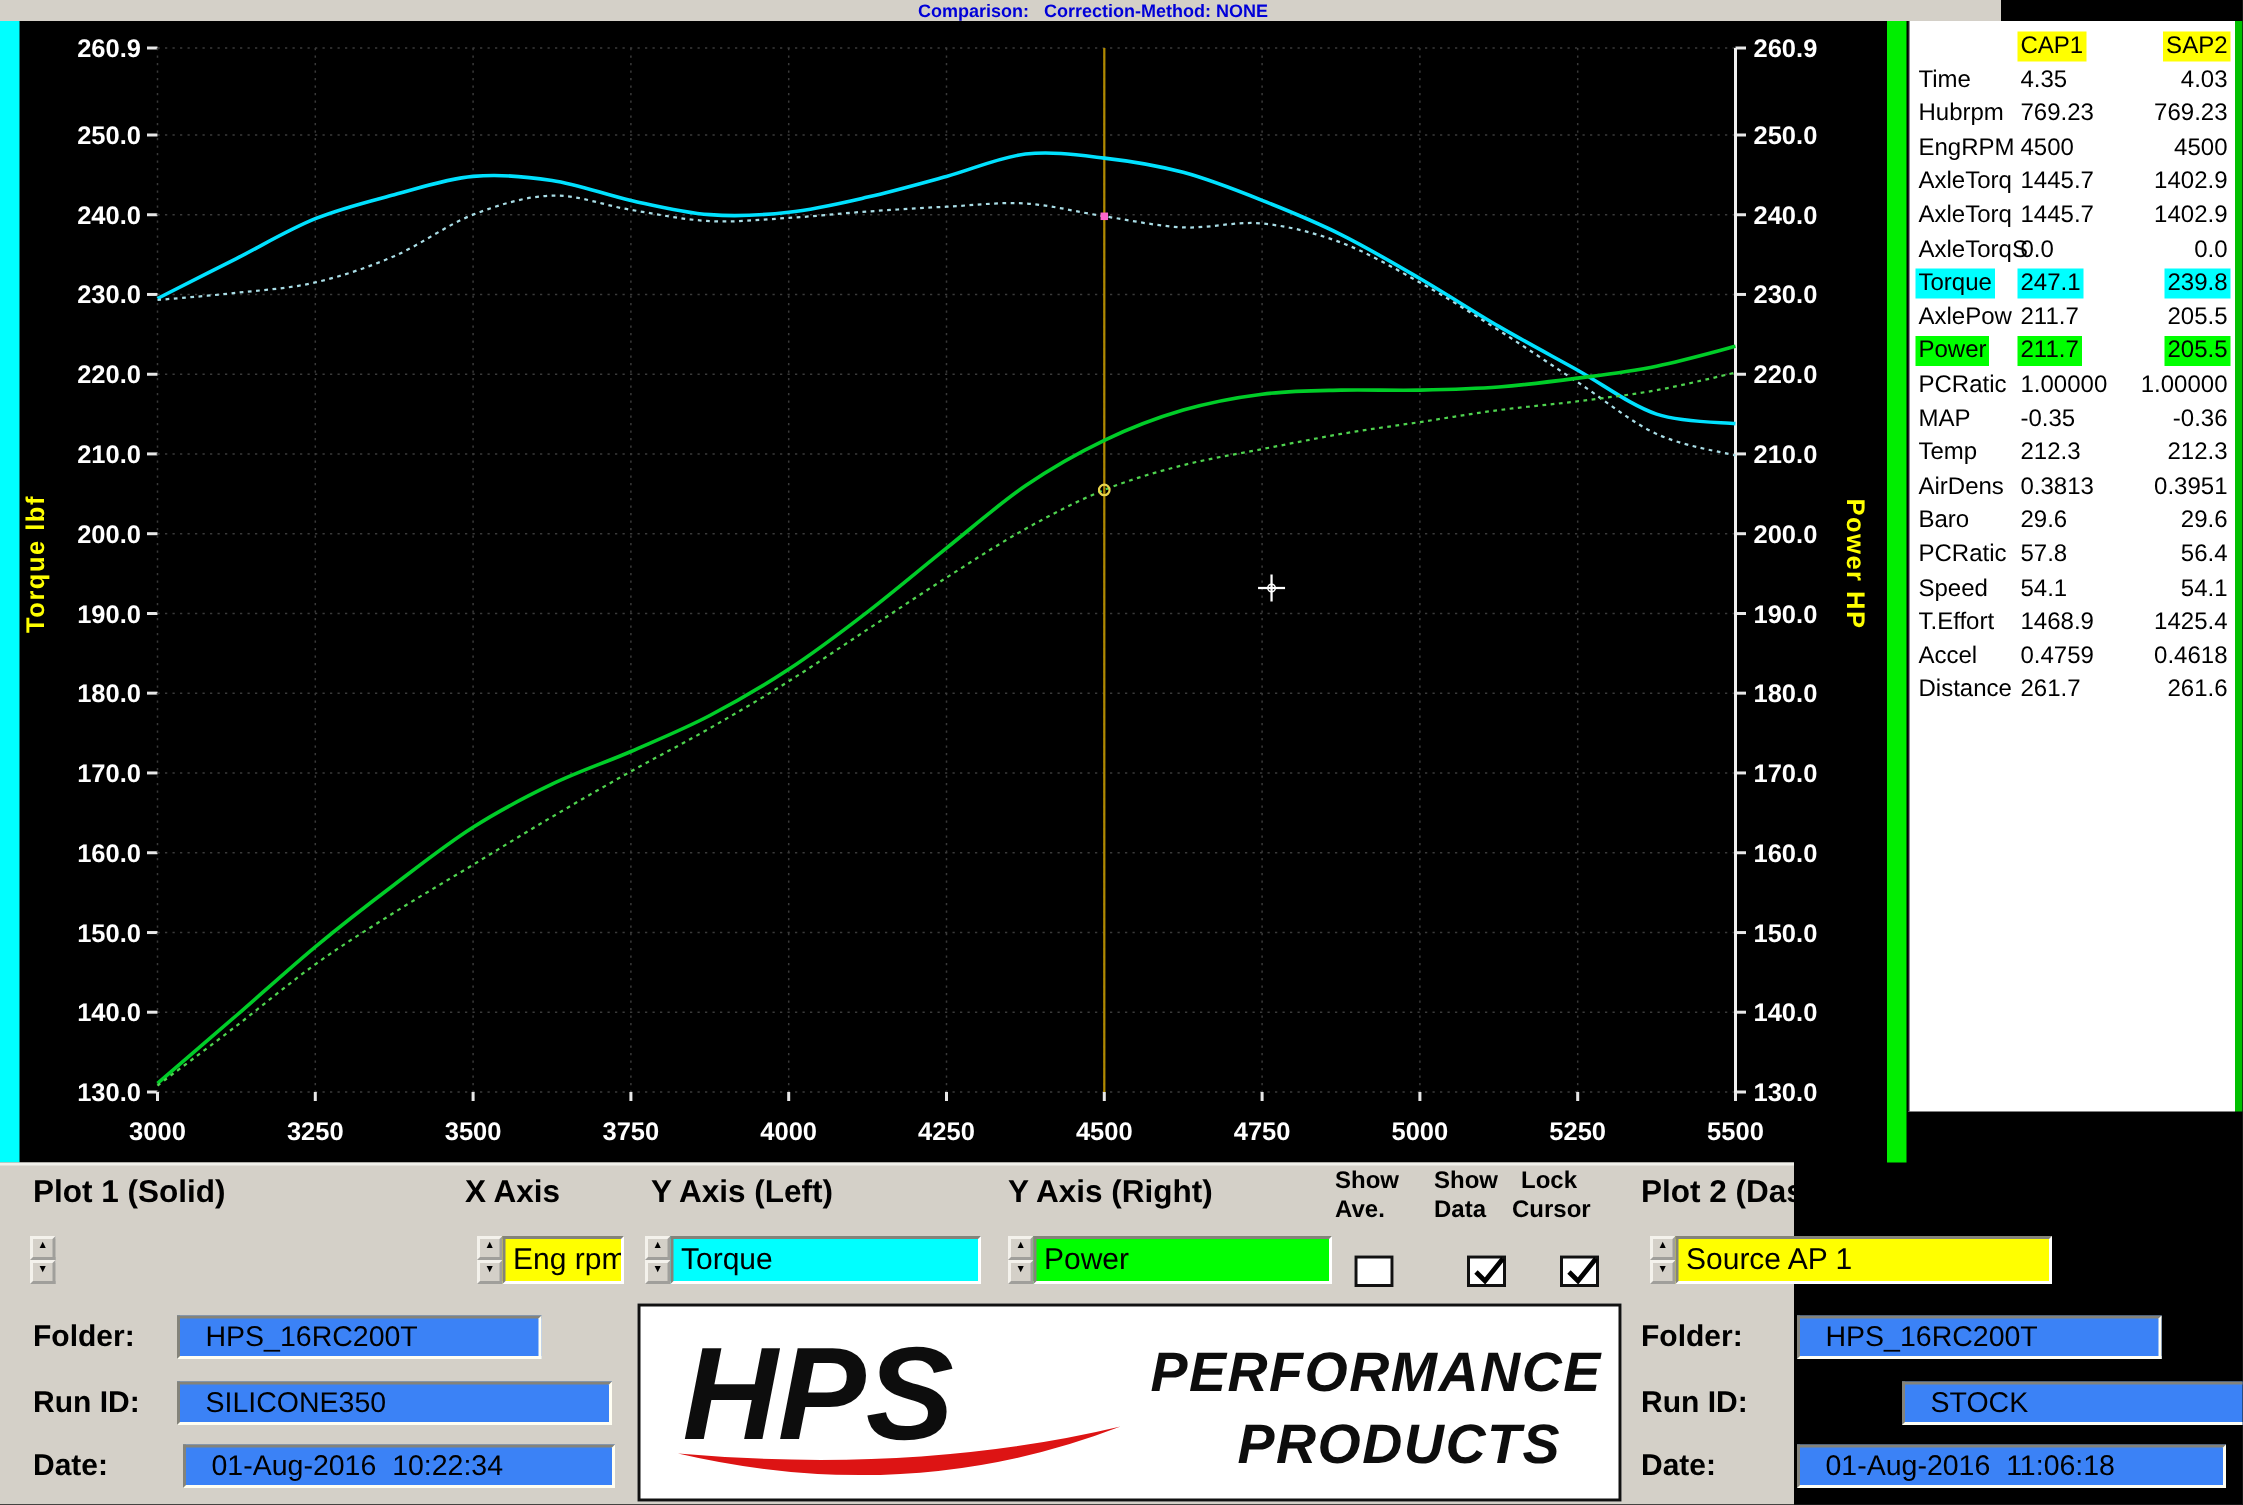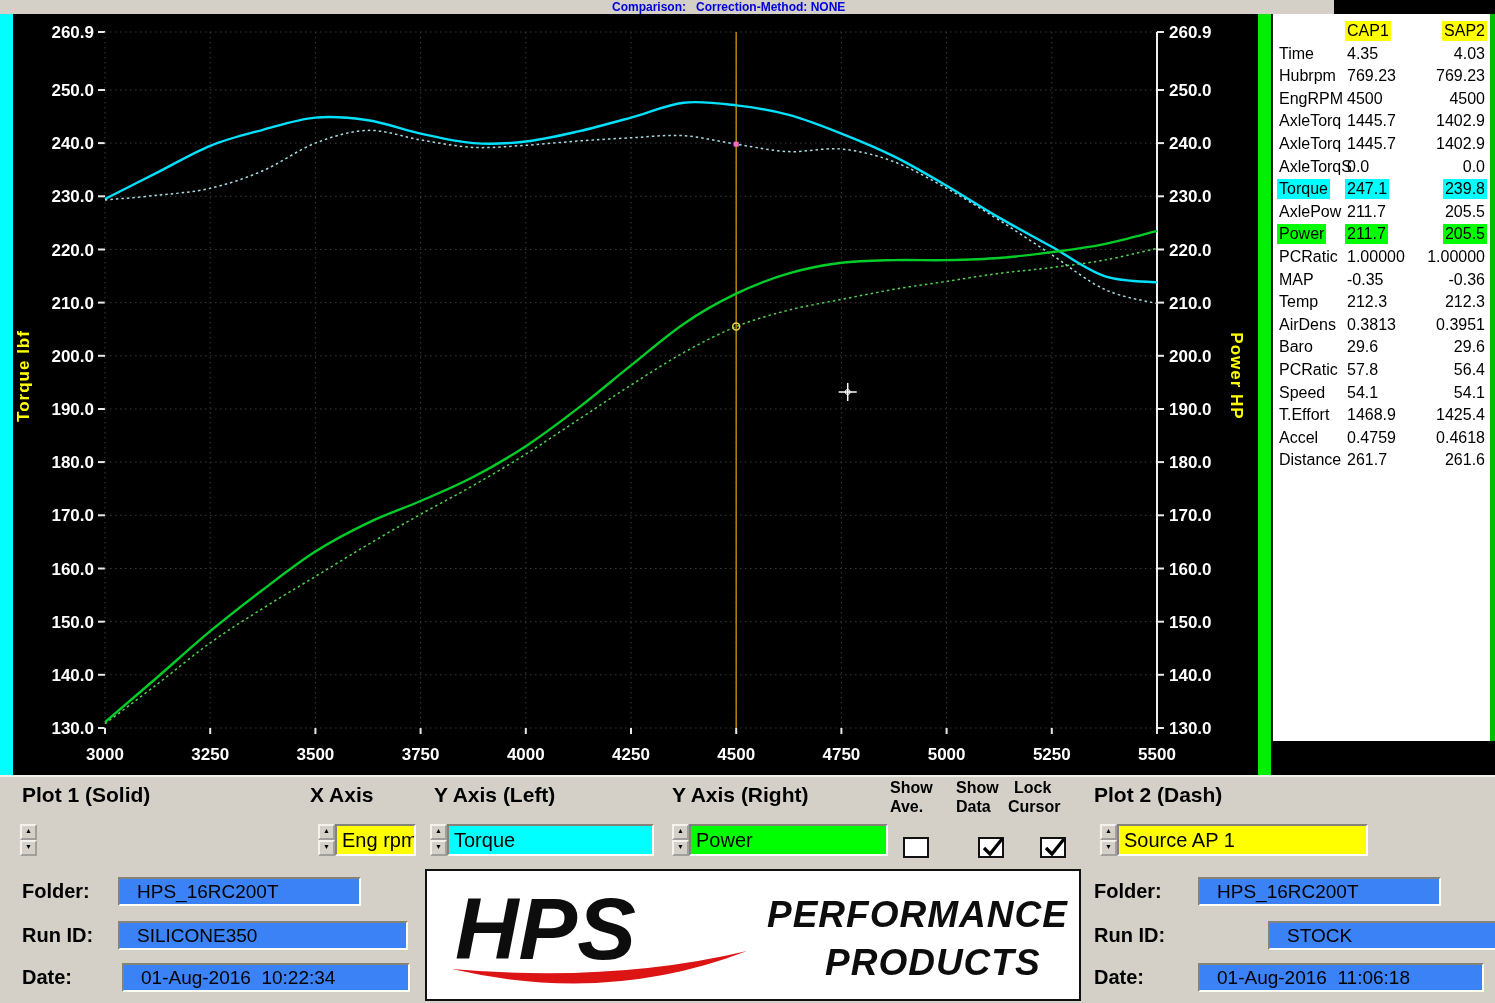--- a/index.html
+++ b/index.html
@@ -25,21 +25,21 @@
   .prow{position:relative;height:22.6px;line-height:22.6px;padding:0 3px 0 4px;display:flex;justify-content:flex-end;white-space:nowrap}
   .plabel{position:absolute;left:4px;top:0}
   .pv1{width:64px;text-align:left}
   .pv2{width:78px;text-align:right}
   .cell{padding:0 2px;display:inline-block;line-height:20px}
   .hl-c{background:#00ffff}
   .hl-g{background:#00ff00}
   .hl-y{background:#ffff00}
 
   
-  .bottom{position:absolute;left:0;top:775px;width:1495px;height:228px;background:#d4d0c8;border-top:2px solid #f0f0ea;color:#000}
+  .bottom{position:absolute;left:0;top:775px;width:1196px;height:228px;background:#d4d0c8;border-top:2px solid #f0f0ea;color:#000}
   .blabel{position:absolute;font-weight:bold;font-size:21px;white-space:nowrap}
   .slabel{position:absolute;font-weight:bold;font-size:16px;white-space:nowrap}
   .combo{position:absolute;height:32px;border:2px solid;border-color:#84837a #ffffff #ffffff #84837a;font-size:20px;line-height:28px;padding-left:5px;overflow:hidden;white-space:nowrap}
   .combo.yellow{background:#ffff00}
   .combo.cyan{background:#00ffff}
   .combo.green{background:#00ff00}
   .spin{position:absolute;width:17px;height:32px;display:flex;flex-direction:column}
   .spin .sbtn{flex:1;background:#d4d0c8;border:2px outset #f4f2ec;font-size:7px;line-height:9px;text-align:center;padding:0;color:#000;cursor:default}
   .cb{position:absolute;width:26px;height:21px;background:#ffffff;border:2px solid #111}
   .cb svg{position:absolute;left:1px;top:-4px;display:none}

